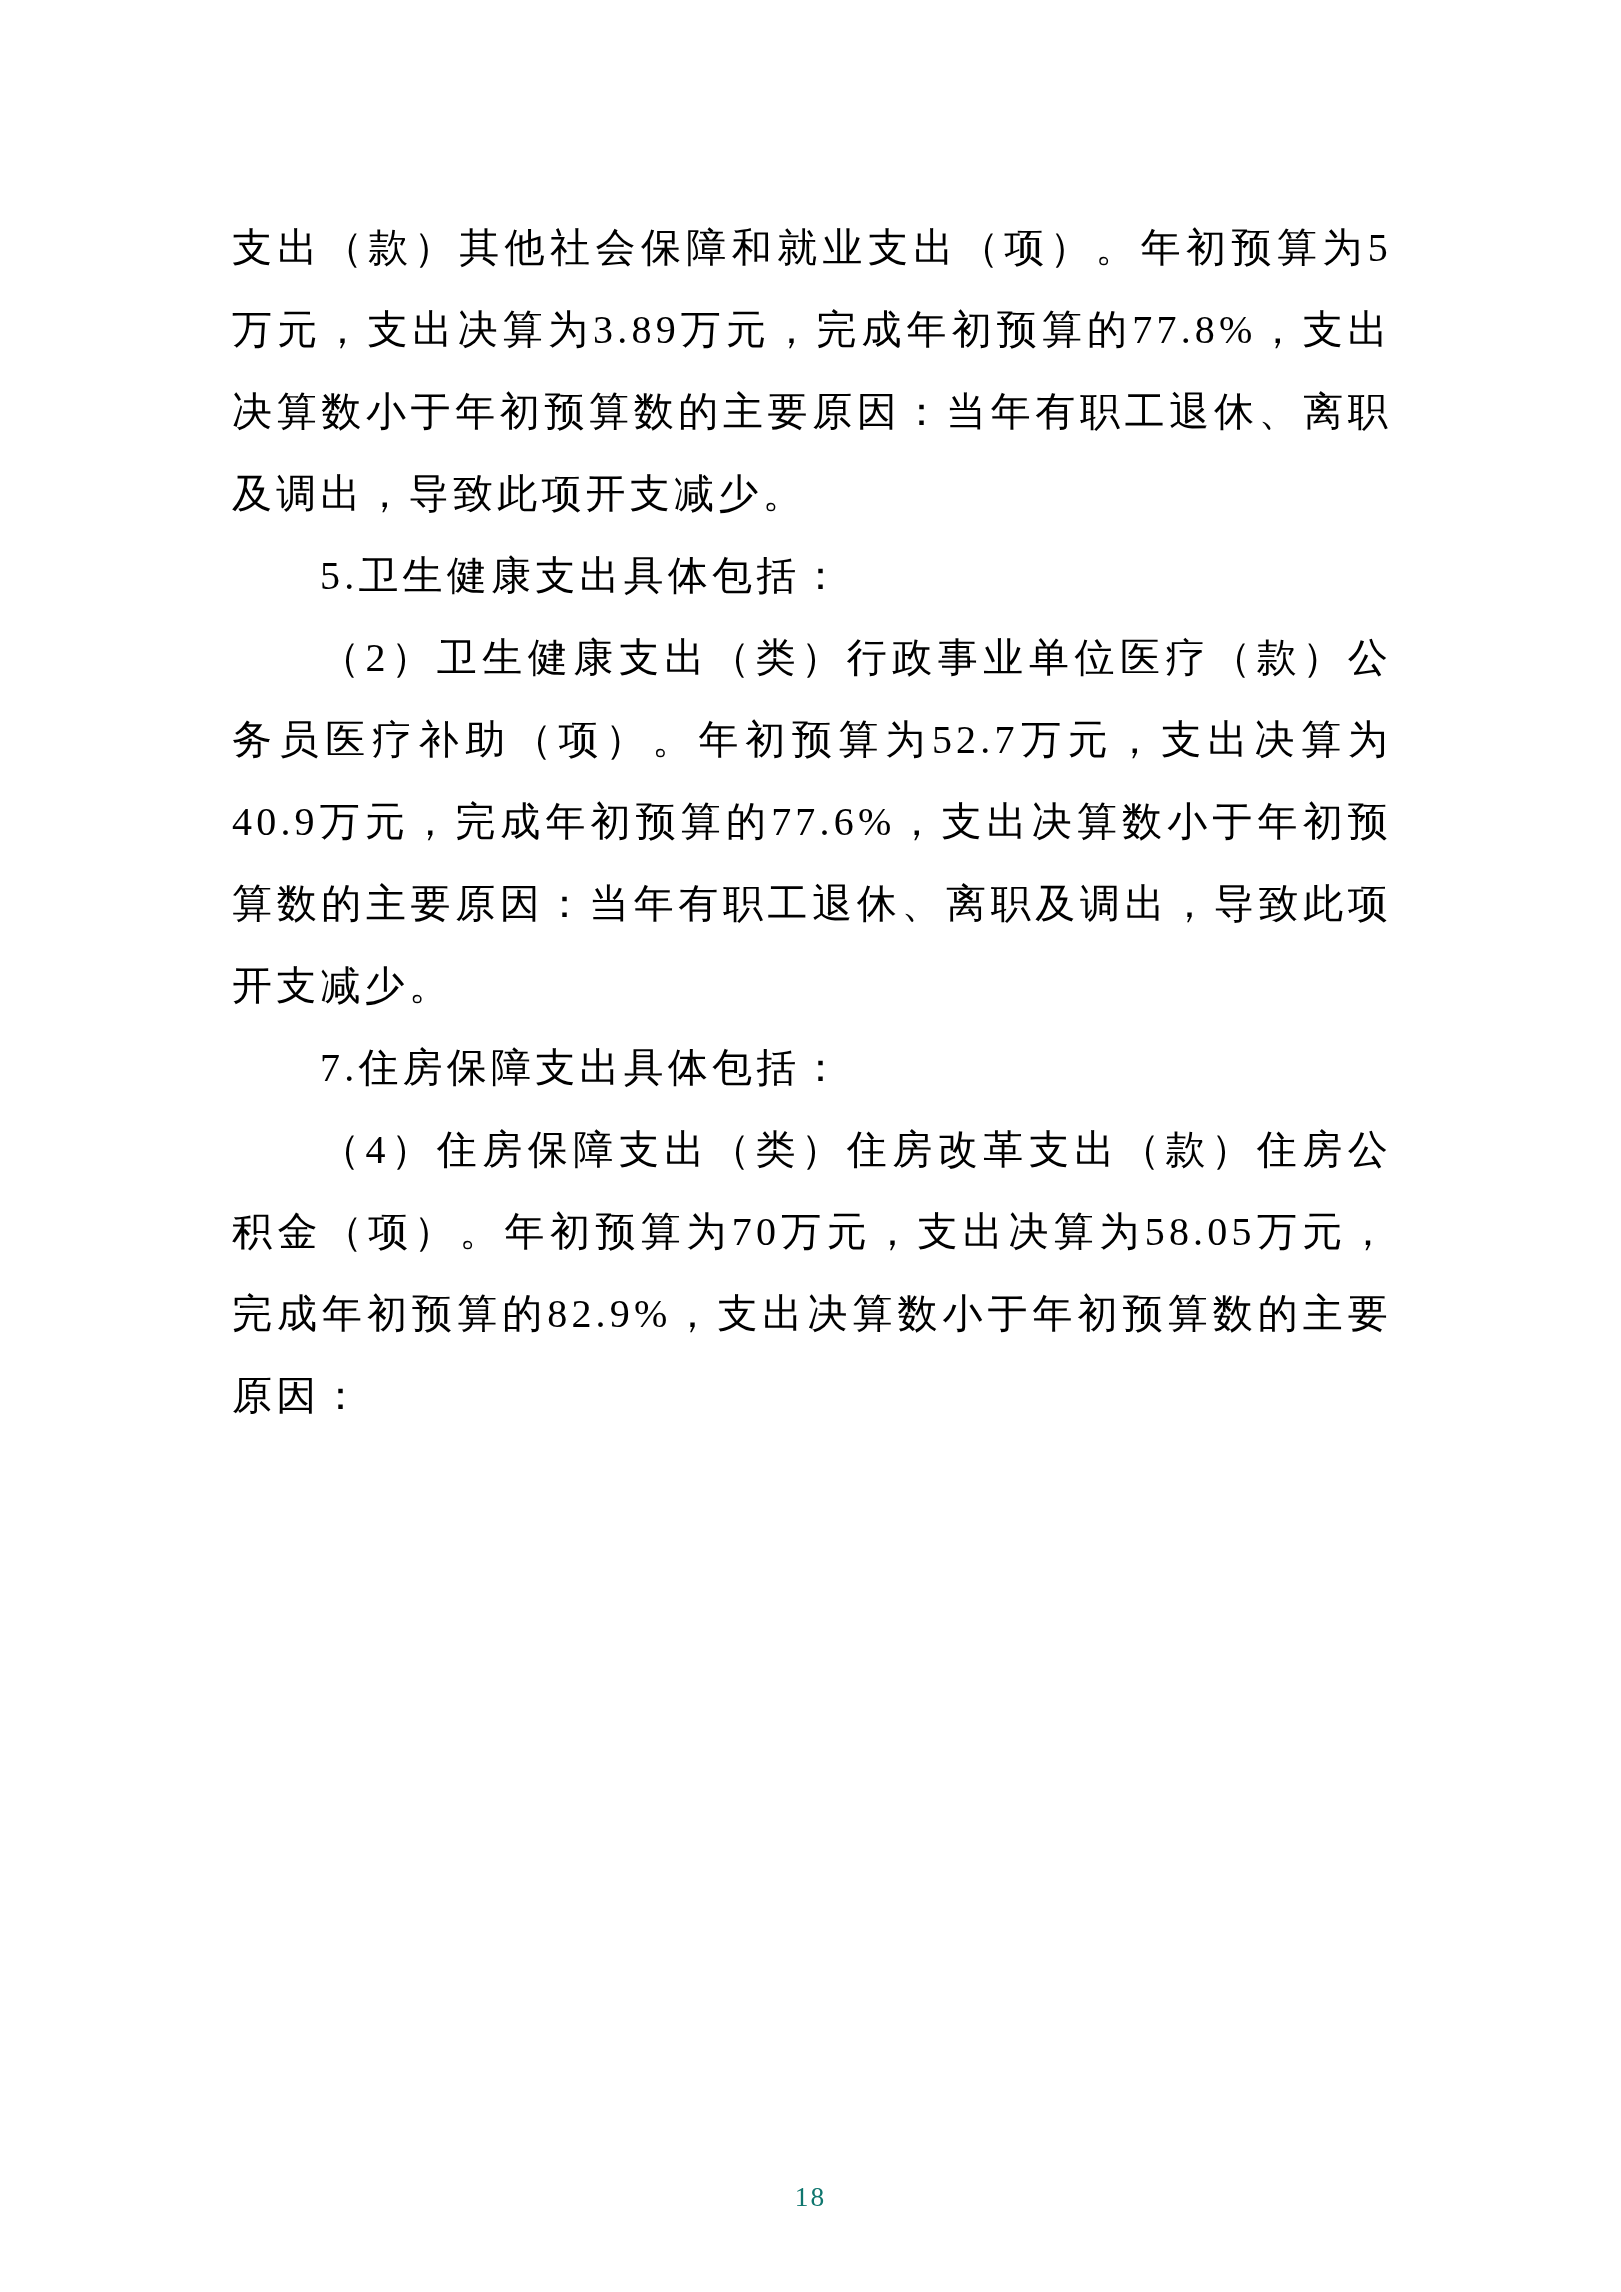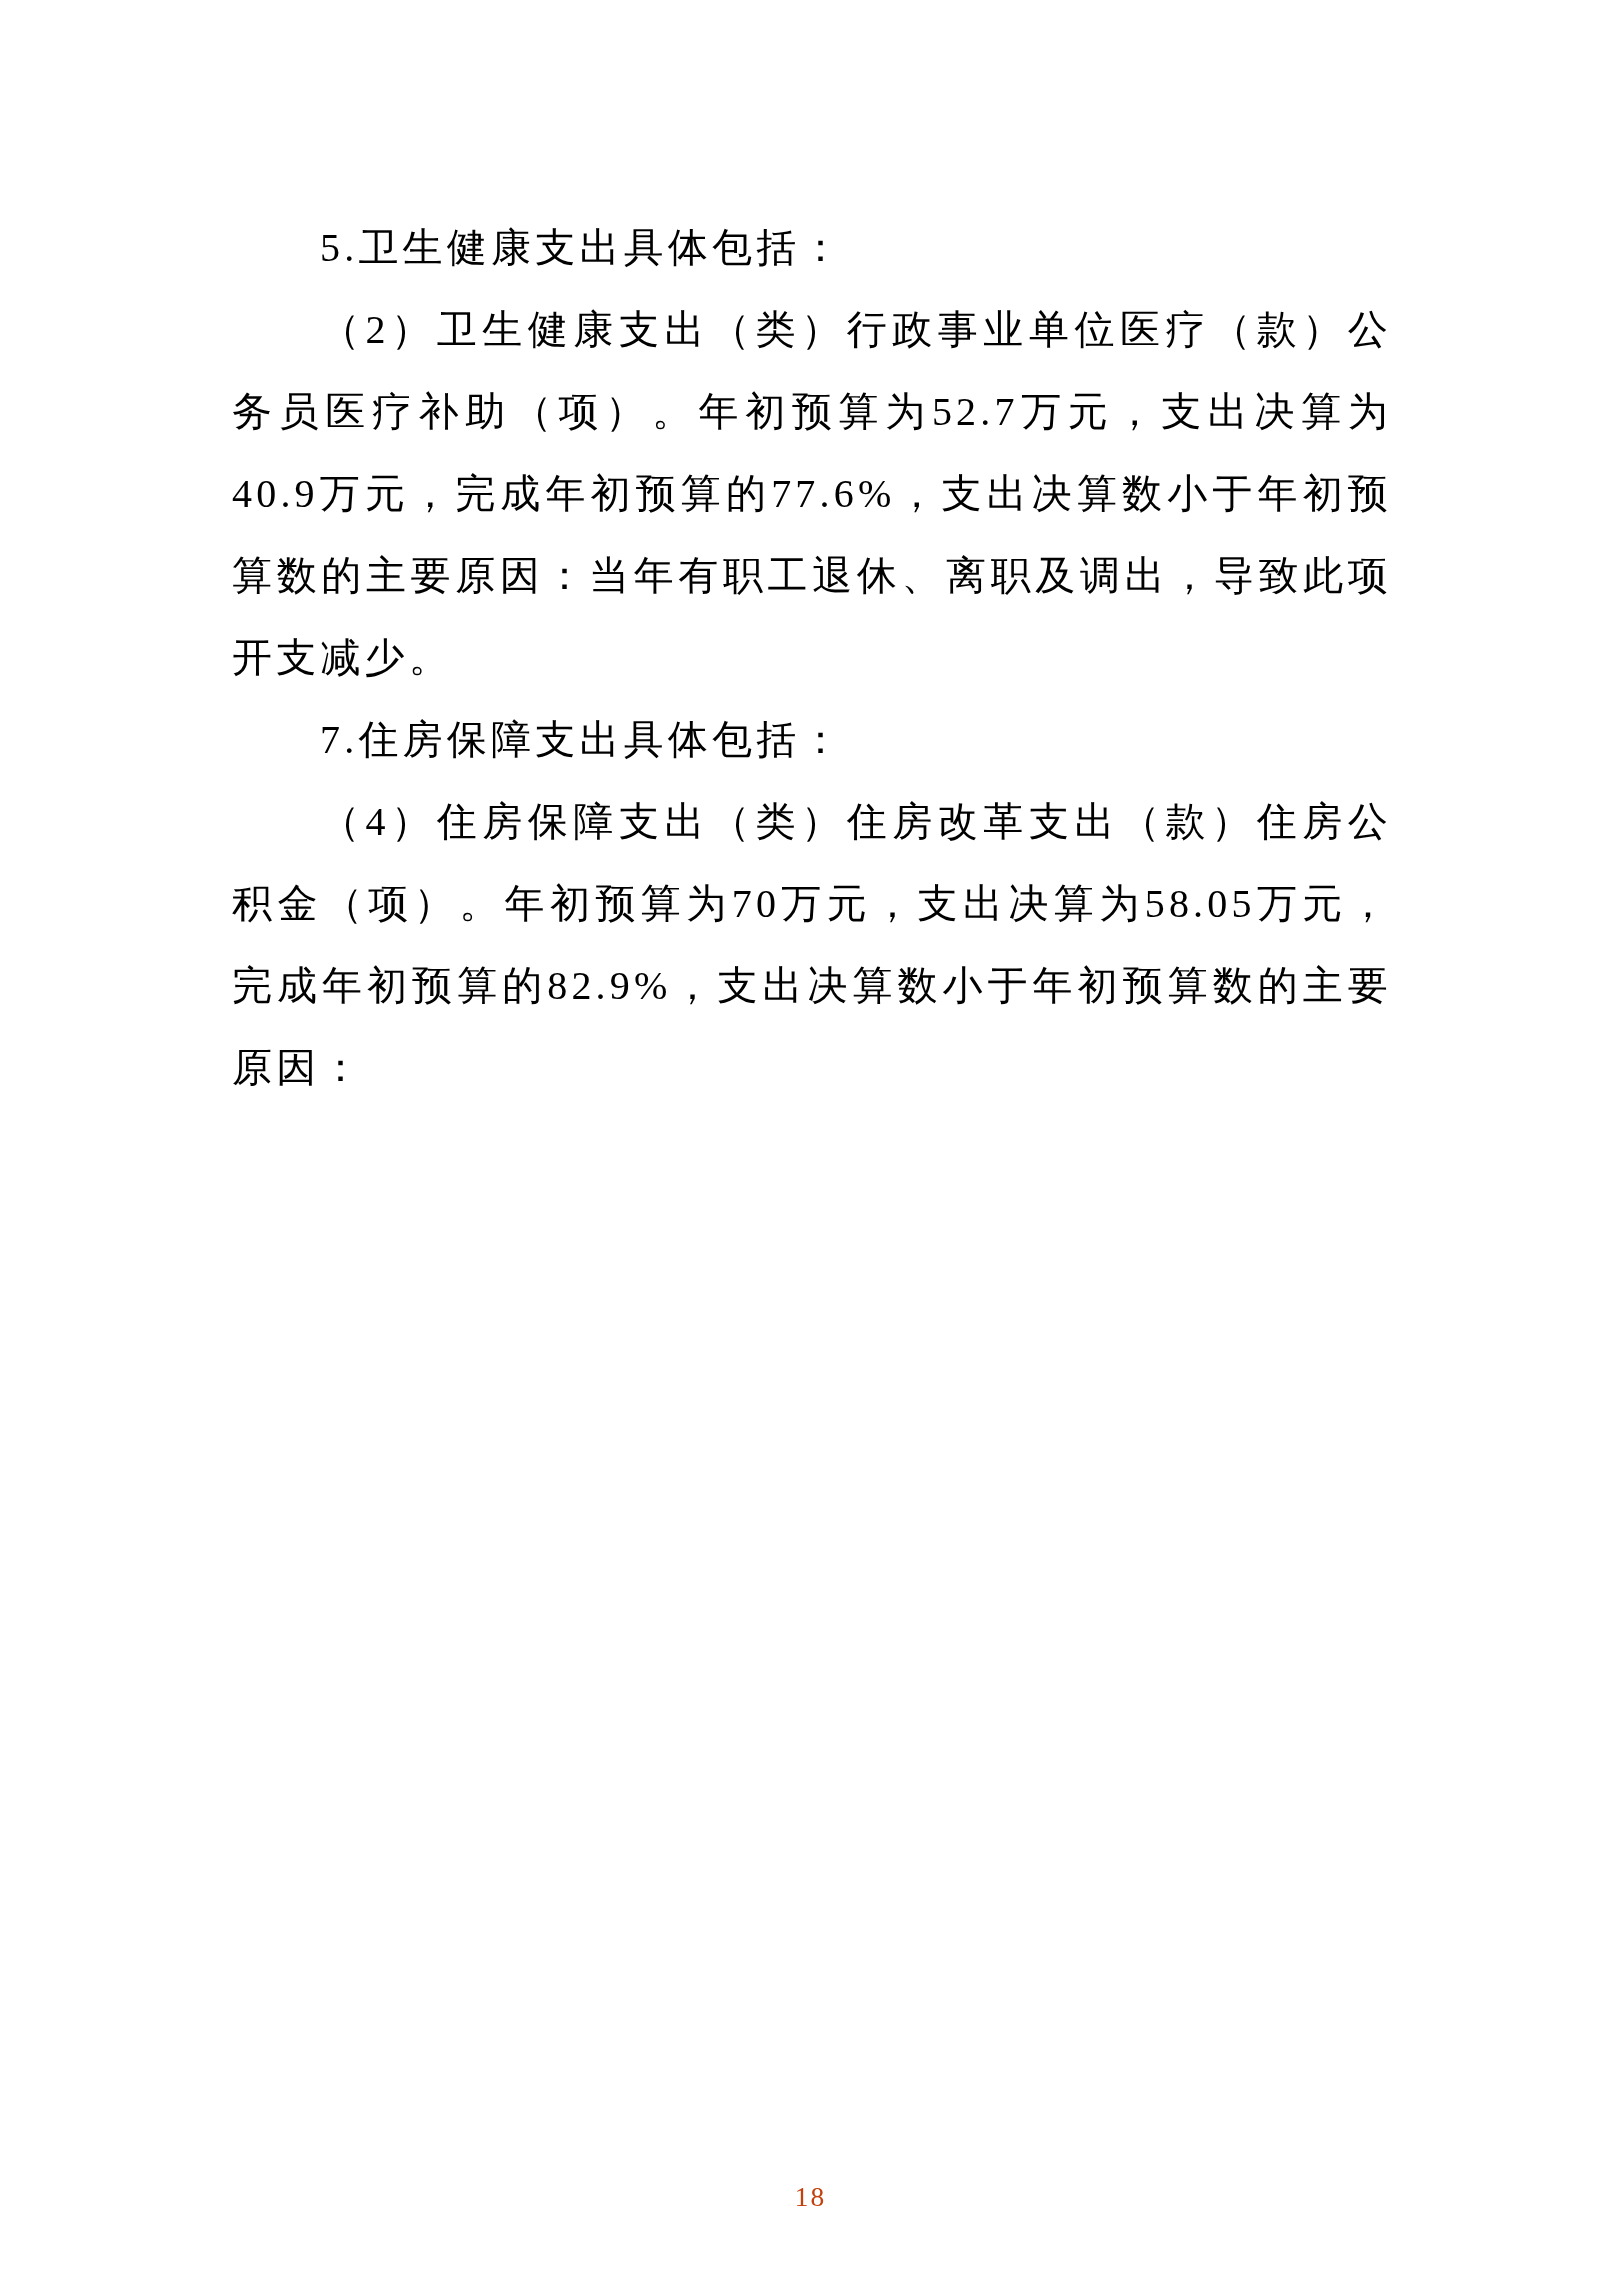--- a/index.html
+++ b/index.html
@@ -37,28 +37,29 @@
   }
   .page-number {
     position: absolute;
     top: 2181px;
     left: 0;
     width: 100%;
     text-align: center;
     font-size: 27.4px;
     line-height: 33px;
     letter-spacing: 2px;
-    color: #c2410c;
+    color: #0f766e;
   }
 </style>
 </head>
 <body>
 
 <div class="page">
   <div class="content" id="paragraph-container">
+      <p class="">支出（款）其他社会保障和就业支出（项）。年初预算为5万元，支出决算为3.89万元，完成年初预算的77.8%，支出决算数小于年初预算数的主要原因：当年有职工退休、离职及调出，导致此项开支减少。</p>
       <p class="indent">5.卫生健康支出具体包括：</p>
       <p class="indent">（2）卫生健康支出（类）行政事业单位医疗（款）公务员医疗补助（项）。年初预算为52.7万元，支出决算为40.9万元，完成年初预算的77.6%，支出决算数小于年初预算数的主要原因：当年有职工退休、离职及调出，导致此项开支减少。</p>
       <p class="indent">7.住房保障支出具体包括：</p>
       <p class="indent">（4）住房保障支出（类）住房改革支出（款）住房公积金（项）。年初预算为70万元，支出决算为58.05万元，完成年初预算的82.9%，支出决算数小于年初预算数的主要原因：</p>
     </div>
   <div class="page-number">18</div>
 </div>
 
 
 </body></html>

